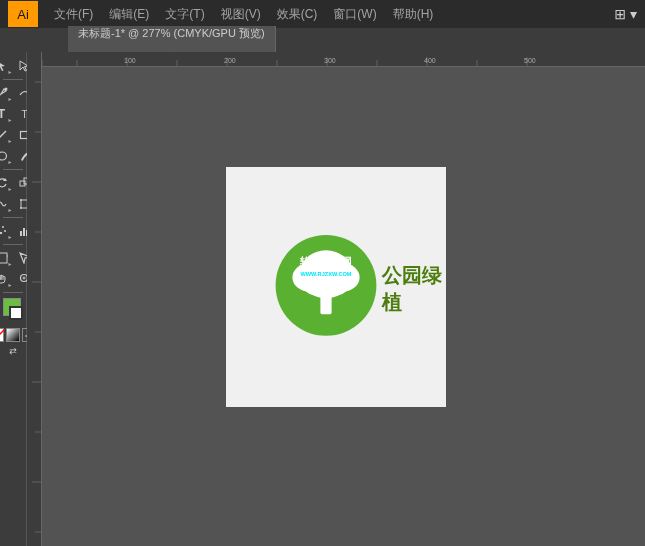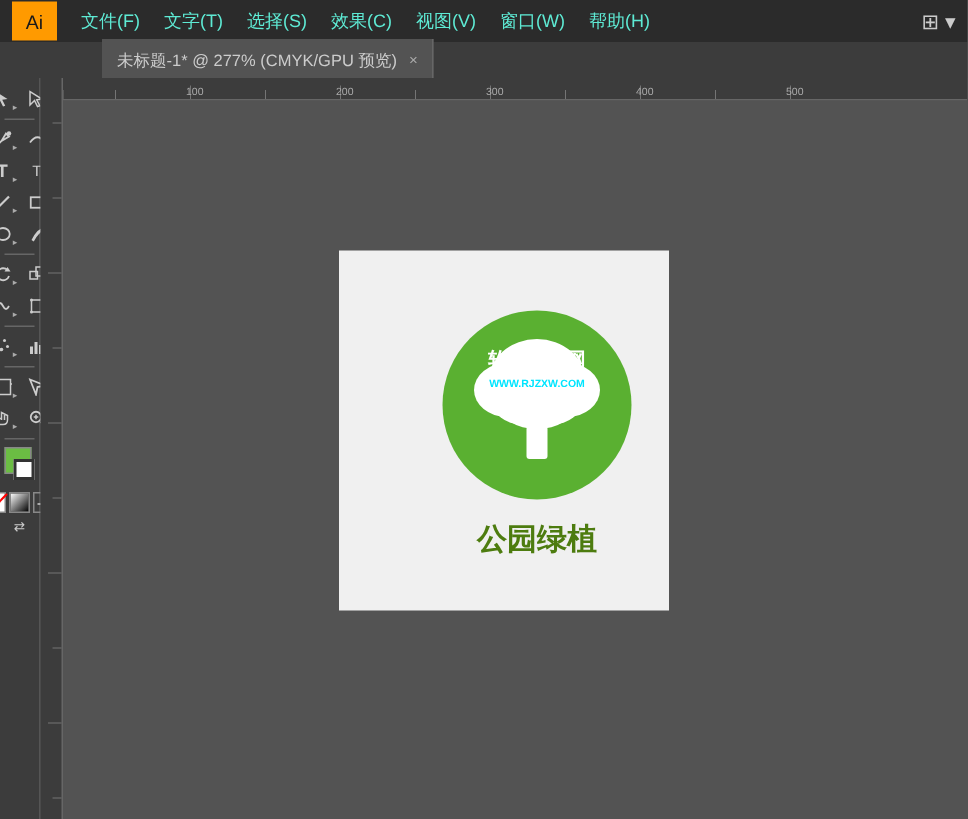--- a/index.html
+++ b/index.html
@@ -26,21 +26,21 @@
       color: #1a1a1a;
       margin-right: 8px;
     }
     .title-bar-menus {
       display: flex;
       align-items: center;
       gap: 0;
       flex: 1;
     }
     .menu-item {
-      color: #5eead4;
+      color: #a3a3a3;
       font-size: 12px;
       padding: 0 8px;
       height: 28px;
       display: flex;
       align-items: center;
       cursor: pointer;
     }
     .title-bar-right {
       display: flex;
       align-items: center;
@@ -63,20 +63,21 @@
     .tab {
       height: 29px;
       background: #535353;
       color: #ccc;
       font-size: 11px;
       padding: 0 10px;
       display: flex;
       align-items: center;
       gap: 8px;
       border-right: 1px solid #666;
+      flex-direction: column;
     }
     .tab-close {
       font-size: 10px;
       color: #aaa;
       cursor: pointer;
     }
 
     
     .main-layout {
       display: flex;
@@ -168,21 +169,21 @@
     
     .artboard {
       width: 220px;
       height: 240px;
       background: #f0f0f0;
       position: absolute;
       top: 50%;
       left: 50%;
       transform: translate(-50%, -55%);
       display: flex;
-      flex-direction: column;
+      flex-direction: row;
       align-items: center;
       justify-content: center;
       gap: 0;
       padding-left: 44px;
     }
 
     
     .artboard-label {
       font-size: 20px;
       color: #4d7c0f;
@@ -190,24 +191,24 @@
       margin-top: 4px;
     }
   </style>
 </head>
 <body>
 
 <div class="title-bar">
   <div class="ai-logo">Ai</div>
   <div class="title-bar-menus">
     <span class="menu-item">文件(F)</span>
+    <span class="menu-item">编辑(E)</span>
     <span class="menu-item">文字(T)</span>
-    <span class="menu-item">选择(S)</span>
+    <span class="menu-item">视图(V)</span>
     <span class="menu-item">效果(C)</span>
-    <span class="menu-item">视图(V)</span>
     <span class="menu-item">窗口(W)</span>
     <span class="menu-item">帮助(H)</span>
   </div>
   <div class="title-bar-right">
     <span class="grid-icon">⊞ ▾</span>
   </div>
 </div>
 
 <div class="tab-bar">
   <div class="tab">

